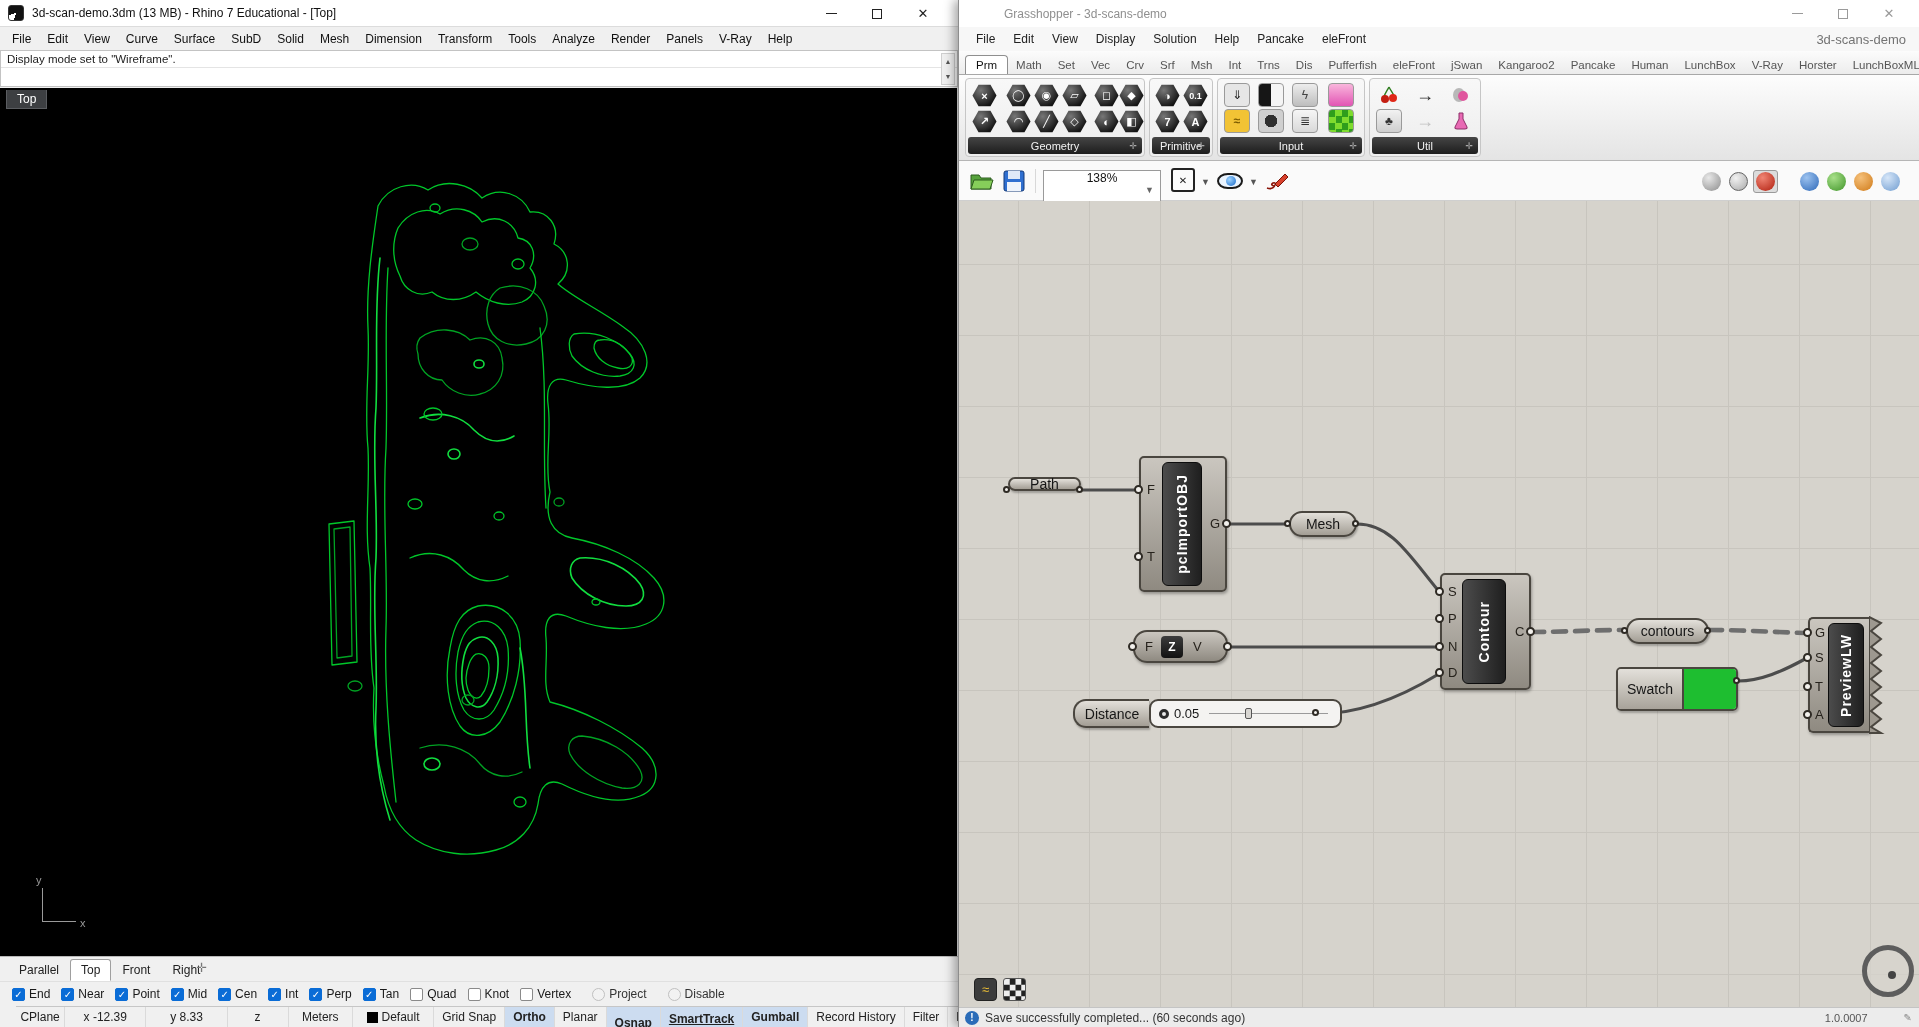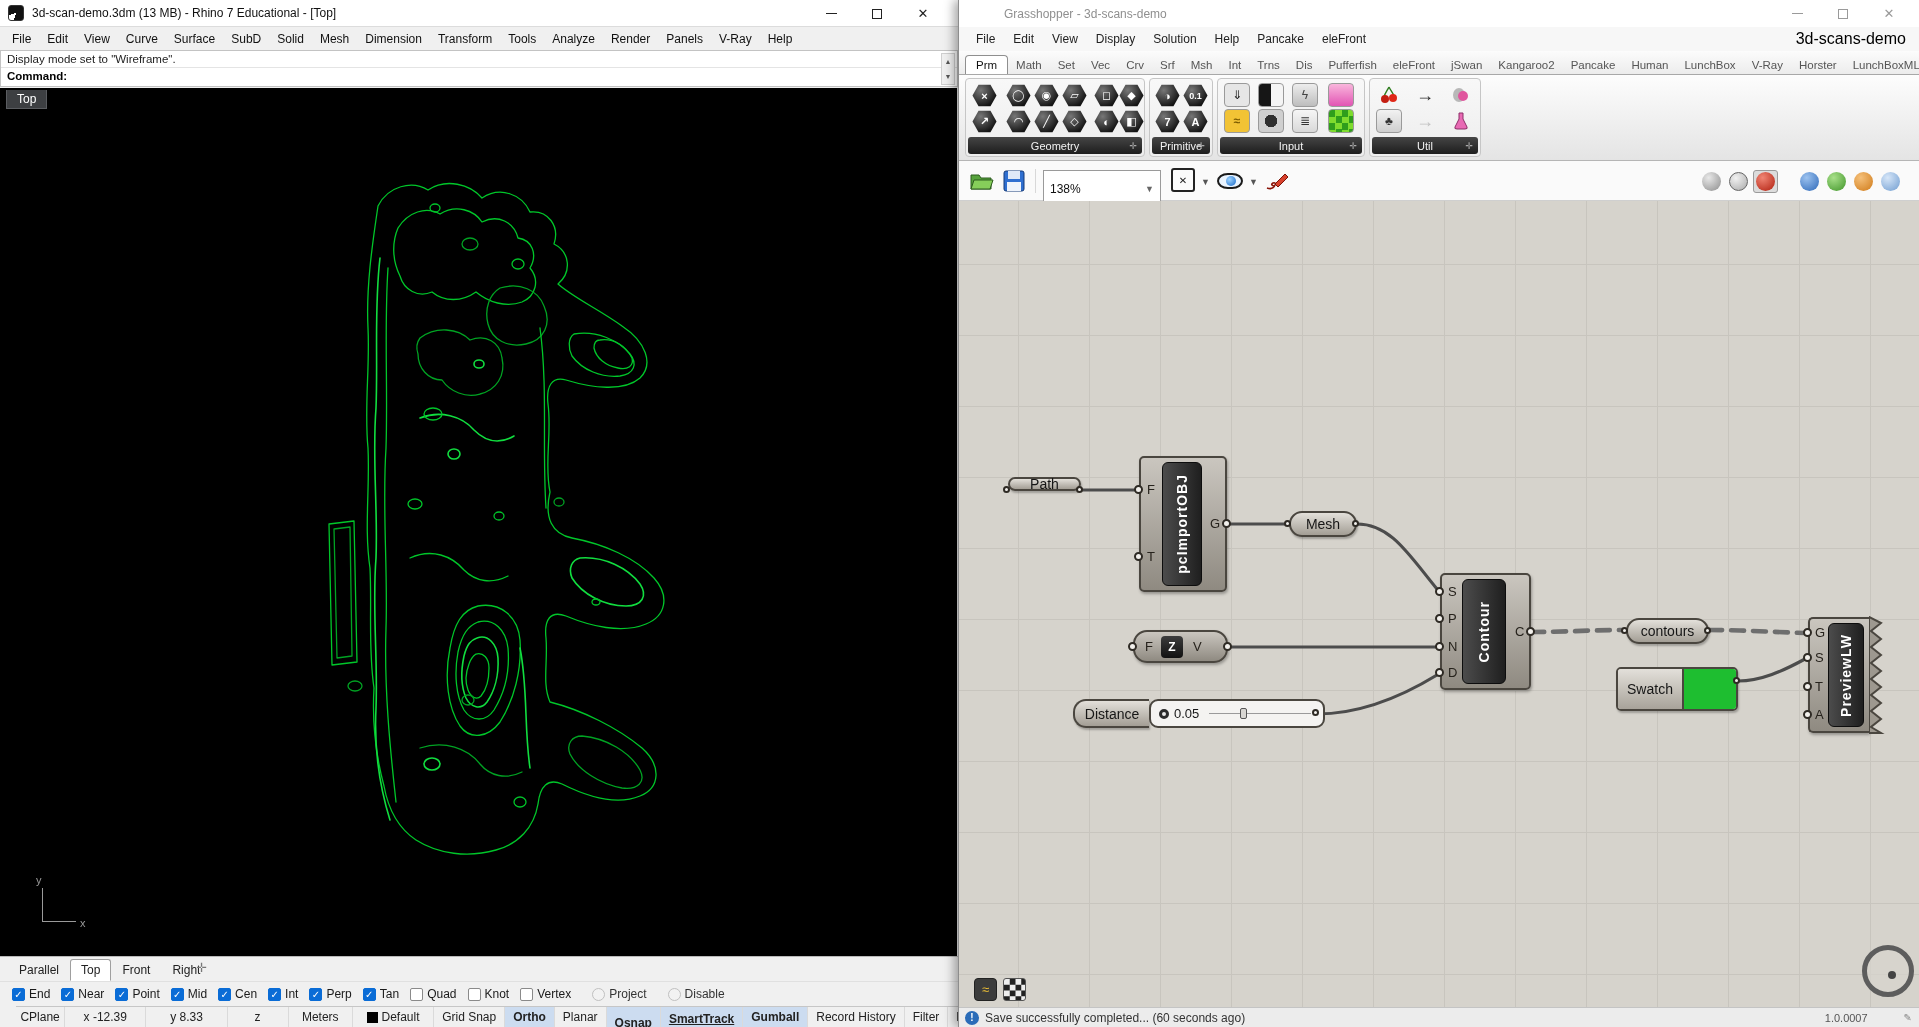--- a/index.html
+++ b/index.html
@@ -56,36 +56,36 @@
   #rhino-status .cell{border-right:1px solid #dadada;display:flex;align-items:center;justify-content:center;font-size:12px;color:#222;white-space:nowrap;overflow:hidden;}
   #rhino-status .swatch{width:11px;height:11px;background:#000;margin-right:4px;flex:none;}
   #rhino-status .toggle.active{background:#ccdcf0;font-weight:bold;}
 
   
   #gh{left:958px;top:0;width:961px;height:1027px;background:#f0f0f0;border-left:1px solid #8d8d8d;box-shadow:-4px 0 10px rgba(0,0,0,.35);}
   #gh-title{left:0;top:0;width:961px;height:27px;background:#fff;display:flex;align-items:center;padding-left:12px;}
   #gh-title .ttl{font-size:12px;color:#8f8f8f;margin-left:33px;}
   #gh-menu{left:0;top:27px;width:961px;height:24px;background:#f7f7f7;display:flex;align-items:center;padding-left:8px;}
   #gh-menu .menu-item{font-size:12px;color:#222;padding:3px 9px;}
-  #gh-menu .proj{margin-left:auto;margin-right:14px;font-size:16px;color:#000000;}
+  #gh-menu .proj{margin-left:auto;margin-right:14px;font-size:13px;color:#737373;}
 
   #gh-tabs{left:0;top:51px;width:961px;height:24px;display:flex;align-items:flex-end;padding-left:6px;border-bottom:1px solid #a8a8a8;background:linear-gradient(#fcfcfc,#ececec);overflow:hidden;white-space:nowrap;}
   #gh-tabs .gtab{font-size:11.5px;color:#555;padding:3px 8px;flex:none;}
   #gh-tabs .gtab.active{background:#fff;color:#111;border:1px solid #8f8f8f;border-bottom:1px solid #fff;border-radius:4px 4px 0 0;padding:3px 10px;margin-bottom:-1px;}
 
   #gh-ribbon{left:0;top:75px;width:961px;height:86px;background:linear-gradient(#fdfdfd,#e4e4e4);border-bottom:1px solid #b5b5b5;}
   .rgroup{position:absolute;top:3px;height:79px;border:1px solid #c6c6c6;border-radius:4px;background:linear-gradient(#f8f8f8,#ededed);}
   .rgroup .bar{position:absolute;left:2px;right:2px;bottom:2px;height:17px;background:linear-gradient(#454545,#1d1d1d);border-radius:3px;color:#f2f2f2;font-size:11px;display:flex;align-items:center;justify-content:center;}
   .rgroup .bar .drop{position:absolute;right:5px;color:#aaa;font-size:9px;}
   .hex{position:absolute;width:25px;height:23px;clip-path:polygon(26% 3%,74% 3%,98% 50%,74% 97%,26% 97%,2% 50%);background:radial-gradient(circle at 35% 28%,#777,#141414 72%);color:#fff;display:flex;align-items:center;justify-content:center;font-size:11px;font-weight:bold;}
   .sqicon{position:absolute;width:26px;height:24px;border:1px solid #9a9a9a;border-radius:4px;display:flex;align-items:center;justify-content:center;font-size:12px;background:#e6e6e6;overflow:hidden;}
 
   #gh-toolbar{left:0;top:161px;width:961px;height:40px;background:#fafafa;border-bottom:1px solid #cfcfcf;}
   .tb{position:absolute;top:7px;display:flex;align-items:center;justify-content:center;}
-  #zoom-combo{left:84px;top:9px;width:118px;height:38px;background:#fff;border:1px solid #9a9a9a;display:flex;align-items:center;font-size:12px;color:#111;padding-left:6px;}
+  #zoom-combo{left:84px;top:9px;width:118px;height:38px;background:#fff;border:1px solid #9a9a9a;display:flex;align-items:center;font-size:12px;color:#111;flex-direction:column;}
   #zoom-combo .caret{margin-left:auto;margin-right:6px;color:#666;font-size:9px;}
   .tsep{position:absolute;left:76px;top:8px;width:1px;height:24px;background:#d8d8d8;}
   .caret-sm{color:#555;font-size:9px;}
   .sphere{width:19px;height:19px;border-radius:50%;}
   .sph-wrap{position:absolute;top:9px;width:25px;height:23px;display:flex;align-items:center;justify-content:center;border-radius:3px;}
   .sph-wrap.pressed{background:#dcdcdc;border:1px solid #9a9a9a;}
 
   #gh-canvas{left:0;top:201px;width:961px;height:806px;background:#d6d3cc;background-image:linear-gradient(#c8c5be 1px,transparent 1px),linear-gradient(90deg,#c8c5be 1px,transparent 1px);background-size:71px 71px;background-position:-12px -8px;overflow:hidden;}
   #wires{position:absolute;left:0;top:0;}
   #wires path{fill:none;}
@@ -163,21 +163,20 @@
         <span class="menu-item">Tools</span>
         <span class="menu-item">Analyze</span>
         <span class="menu-item">Render</span>
         <span class="menu-item">Panels</span>
         <span class="menu-item">V-Ray</span>
         <span class="menu-item">Help</span>
       </div>
 
     <div id="rhino-cmd" class="abs">
       <div class="row1">Display mode set to "Wireframe".</div>
-      <div class="row2">Command:</div>
       <div id="cmd-spinner">
           <span>▲</span>
           <span>▼</span>
         </div>
     </div>
 
     <div id="viewport" class="abs">
       <div id="vp-label" class="abs">Top</div>
       <svg class="scan" width="957" height="868" viewBox="0 0 957 868">
           <path d="M378,118 C388,98 412,92 428,102 C446,90 470,96 482,110 C500,98 522,106 530,124 C548,122 560,138 554,156 C570,164 572,184 558,196 C574,210 600,222 622,238 C646,254 654,276 640,290 C624,304 592,300 566,292 C552,288 546,298 548,316 C552,346 544,376 550,404 C544,430 552,446 572,450 C604,456 636,470 654,490 C670,508 666,528 646,536 C622,546 590,538 566,528 C550,522 544,532 546,550 C548,574 542,596 550,614 C582,622 618,640 642,660 C662,678 660,700 640,708 C616,718 586,708 562,696 C548,690 540,698 538,716 C534,740 518,756 496,762 C468,770 438,766 416,752 C398,740 388,720 384,698 C376,668 372,634 374,600 C368,560 372,520 370,480 C364,440 370,400 368,360 C364,320 370,280 368,240 C366,200 372,158 378,118 Z"></path>
@@ -588,21 +587,21 @@
             <span>Z</span>
           </span>
         <span style="font-size:13px;color:#26221c;margin-left:10px;">V</span>
       </div>
       <div class="port" style="left:169px;top:441px;"></div>
       <div class="port" style="left:264px;top:441px;"></div>
 
       <div class="capsule" style="left:114px;top:498px;width:76px;height:29px;border-radius:13px 0 0 13px;border-right:none;">
           <span>Distance</span>
         </div>
-      <div id="slider-body" style="left:190px;top:498px;width:176px;height:29px;border-radius:9px;">
+      <div id="slider-body" style="left:190px;top:498px;width:193px;height:29px;border-radius:9px;">
         <span class="knob"></span>
         <span>0.05</span>
         <span class="rail">
             <span class="grip"></span>
           </span>
       </div>
       <div class="nub" style="left:353px;top:508px;"></div>
 
       <div class="comp" style="left:481px;top:372px;width:91px;height:117px;"></div>
       <div class="vcap" style="left:503px;top:378px;width:44px;height:105px;">

